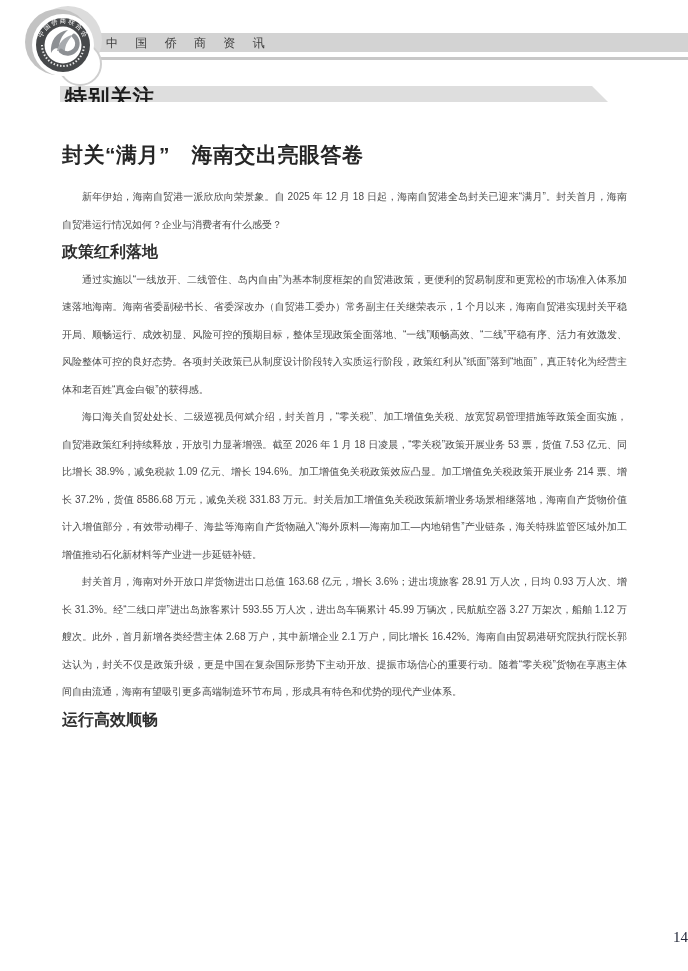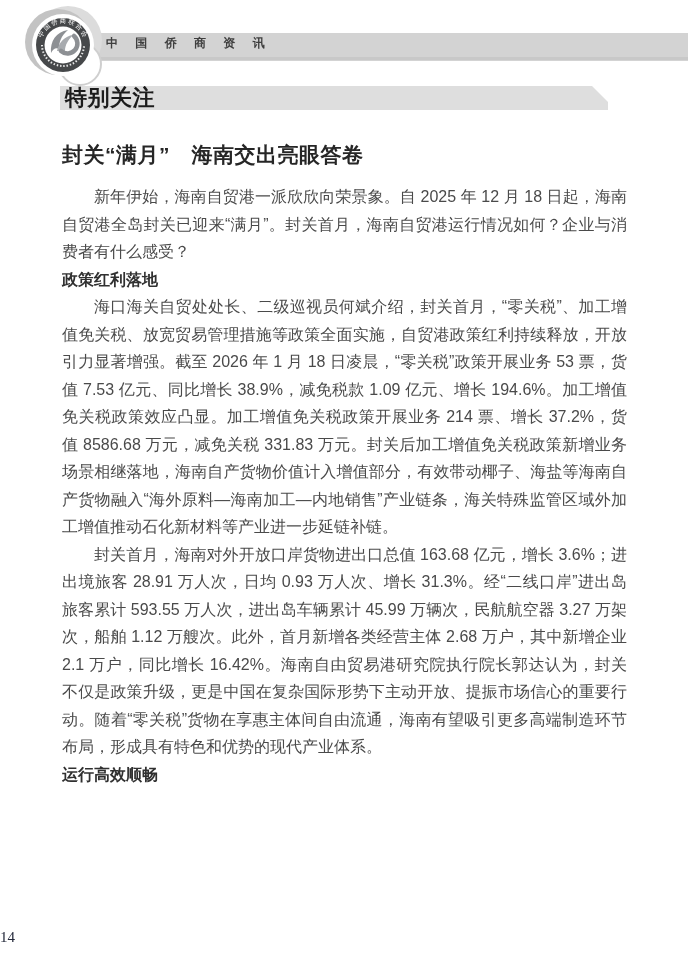--- a/index.html
+++ b/index.html
@@ -7,41 +7,40 @@
     width:688px;height:971px;
     background:#ffffff;
     font-family:"Liberation Sans","DejaVu Sans",sans-serif;
     position:relative;
     overflow:hidden;
   }
   .page{position:absolute;inset:0;background:#fff;}
 
   
   .masthead-bar{
-    position:absolute;left:93px;right:0;top:33px;height:28px;
+    position:absolute;left:93px;right:0;top:33px;height:19px;
     background:#d3d3d3;
-    font-weight:bold;
   }
   .masthead-text{
     display:block;
     padding-left:13px;
     font-size:12px;line-height:21px;
     letter-spacing:7px;
     color:#3f3f3f;
     white-space:nowrap;
   }
   .masthead-rule{
     position:absolute;left:93px;right:0;top:57px;height:3px;
     background:#c8c8c8;
   }
   .logo{position:absolute;left:20px;top:0;}
 
   
   .section-tab{
-    position:absolute;left:60px;top:86px;width:548px;height:24px;
+    position:absolute;left:60px;top:86px;width:548px;height:16px;
     background:#dedede;
     clip-path:polygon(0 0, calc(100% - 16px) 0, 100% 16px, 100% 100%, 0 100%);
   }
   .section-tab-label{
     display:block;
     padding-left:5px;
     font-size:22px;line-height:24px;
     font-weight:700;
     color:#1c1c1c;
     letter-spacing:0.5px;
@@ -54,38 +53,38 @@
   }
   .title{
     margin:0 0 14px 0;
     font-size:21px;line-height:28px;
     font-weight:700;
     color:#262626;
     letter-spacing:0.5px;
   }
   .body-p{
     margin:0;
-    font-size:16px;
+    font-size:10px;
     line-height:27.5px;
     text-align:justify;
     text-indent:2em;
     color:#4a4a4a;
   }
   .sub-h{
     margin:0;
     font-size:16px;
     line-height:27.5px;
     font-weight:700;
     color:#303030;
   }
 
   
   .page-number{
     position:absolute;left:0;right:0;top:929px;
-    text-align:left;
+    text-align:right;
     font-family:"Liberation Serif","DejaVu Serif",serif;
     font-size:15px;
     color:#23283a;
   }
 </style>
 </head>
 <body>
 
 <div class="page">
 
@@ -120,20 +119,21 @@
   </svg>
 
   <div class="section-tab">
     <span class="section-tab-label">特别关注</span>
   </div>
 
   <div class="article">
     <h1 class="title">封关“满月”　海南交出亮眼答卷</h1>
     <p class="body-p">新年伊始，海南自贸港一派欣欣向荣景象。自 2025 年 12 月 18 日起，海南自贸港全岛封关已迎来“满月”。封关首月，海南自贸港运行情况如何？企业与消费者有什么感受？</p>
     <h2 class="sub-h">政策红利落地</h2>
+    <p class="body-p">通过实施以“一线放开、二线管住、岛内自由”为基本制度框架的自贸港政策，更便利的贸易制度和更宽松的市场准入体系加速落地海南。海南省委副秘书长、省委深改办（自贸港工委办）常务副主任关继荣表示，1 个月以来，海南自贸港实现封关平稳开局、顺畅运行、成效初显、风险可控的预期目标，整体呈现政策全面落地、“一线”顺畅高效、“二线”平稳有序、活力有效激发、风险整体可控的良好态势。各项封关政策已从制度设计阶段转入实质运行阶段，政策红利从“纸面”落到“地面”，真正转化为经营主体和老百姓“真金白银”的获得感。</p>
     <p class="body-p">海口海关自贸处处长、二级巡视员何斌介绍，封关首月，“零关税”、加工增值免关税、放宽贸易管理措施等政策全面实施，自贸港政策红利持续释放，开放引力显著增强。截至 2026 年 1 月 18 日凌晨，“零关税”政策开展业务 53 票，货值 7.53 亿元、同比增长 38.9%，减免税款 1.09 亿元、增长 194.6%。加工增值免关税政策效应凸显。加工增值免关税政策开展业务 214 票、增长 37.2%，货值 8586.68 万元，减免关税 331.83 万元。封关后加工增值免关税政策新增业务场景相继落地，海南自产货物价值计入增值部分，有效带动椰子、海盐等海南自产货物融入“海外原料—海南加工—内地销售”产业链条，海关特殊监管区域外加工增值推动石化新材料等产业进一步延链补链。</p>
     <p class="body-p">封关首月，海南对外开放口岸货物进出口总值 163.68 亿元，增长 3.6%；进出境旅客 28.91 万人次，日均 0.93 万人次、增长 31.3%。经“二线口岸”进出岛旅客累计 593.55 万人次，进出岛车辆累计 45.99 万辆次，民航航空器 3.27 万架次，船舶 1.12 万艘次。此外，首月新增各类经营主体 2.68 万户，其中新增企业 2.1 万户，同比增长 16.42%。海南自由贸易港研究院执行院长郭达认为，封关不仅是政策升级，更是中国在复杂国际形势下主动开放、提振市场信心的重要行动。随着“零关税”货物在享惠主体间自由流通，海南有望吸引更多高端制造环节布局，形成具有特色和优势的现代产业体系。</p>
     <h2 class="sub-h">运行高效顺畅</h2>
 
   </div>
 
   <div class="page-number">14</div>
 
 </div>
 

